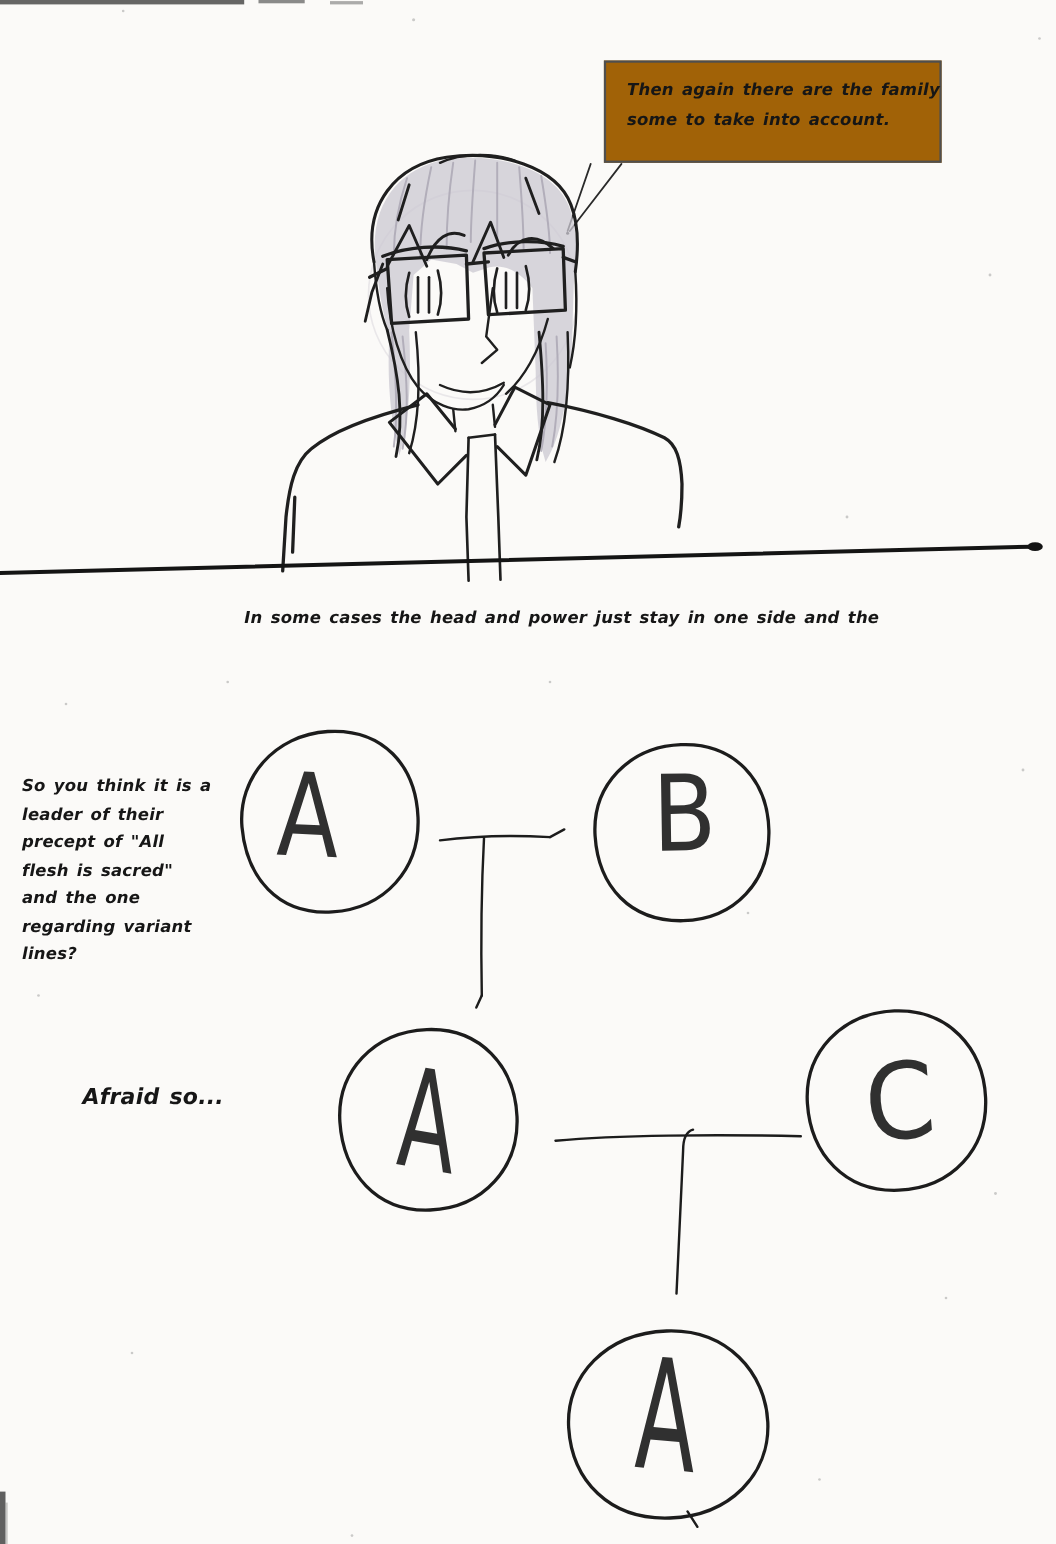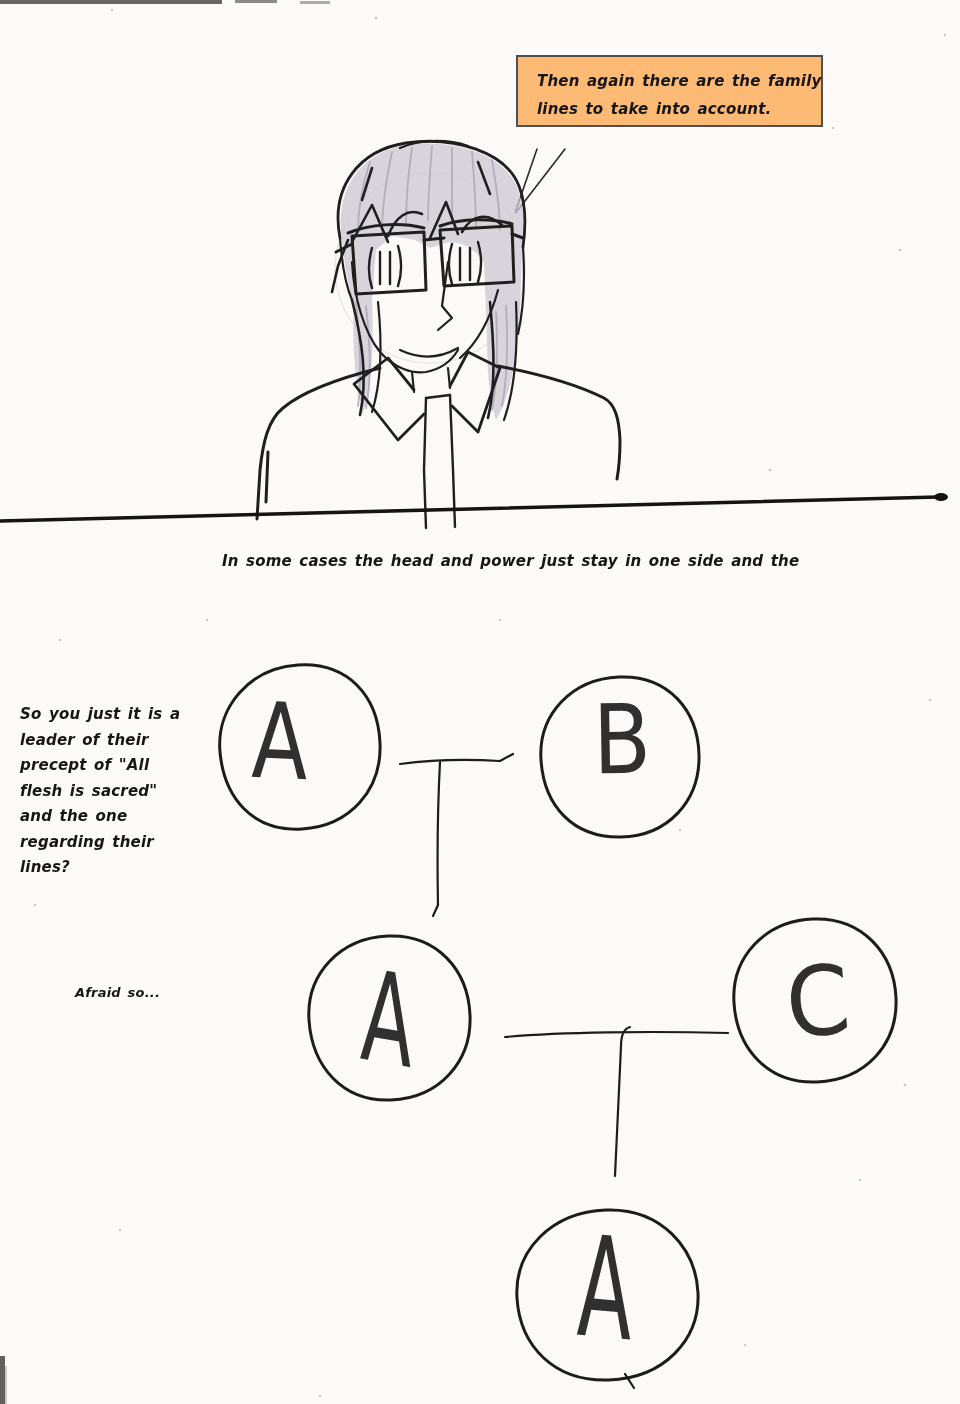--- a/index.html
+++ b/index.html
@@ -9,30 +9,30 @@
     font-family:"DejaVu Sans", sans-serif;
   }
   #sketch{position:absolute;left:0;top:0;z-index:1;}
   .comic-text{
     position:absolute;z-index:2;
     font-style:italic;font-weight:bold;color:#161616;
     letter-spacing:.2px;word-spacing:2px;white-space:nowrap;
   }
   .speech-bubble{
     position:absolute;z-index:2;
-    left:516px;top:55px;width:307px;height:72px;
-    border:2px solid #4f4f4f;background:#fdba74;
+    left:549px;top:55px;width:307px;height:93px;
+    border:2px solid #4f4f4f;background:#a16207;
     box-sizing:border-box;padding:10px 0 0 19px;
   }
   .speech-bubble .line{font-size:15px;line-height:28px;}
   .narration{left:222px;top:546px;}
   .narration .line{font-size:15px;line-height:30px;}
   .question{left:20px;top:702px;}
   .question .line{font-size:15px;line-height:25.5px;}
-  .answer{left:75px;top:985px;font-size:13px;}
+  .answer{left:75px;top:985px;font-size:20px;}
   .node-letter{
     position:absolute;z-index:2;
     display:flex;align-items:center;justify-content:center;
     color:#303030;font-weight:400;line-height:1;
   }
   .nl-a1{left:225px;top:672px;width:110px;height:140px;font-size:105px;transform:scaleX(.78) rotate(2deg);}
   .nl-b {left:567px;top:670px;width:110px;height:140px;font-size:96px; transform:scaleX(.88) rotate(-1deg);}
   .nl-a2{left:328px;top:950px;width:120px;height:140px;font-size:126px;transform:scaleX(.60) rotate(6deg);}
   .nl-c {left:763px;top:932px;width:110px;height:140px;font-size:96px; transform:scaleX(.95) rotate(-5deg);}
   .nl-a3{left:545px;top:1218px;width:120px;height:142px;font-size:140px;transform:scaleX(.57) rotate(3deg);}
@@ -194,34 +194,34 @@
       <path d="M630,1027 C623,1029 621,1036 621,1046 C619,1090 617,1135 615,1176"></path>
     </g>
 
     <path d="M517,1298 C514,1250 552,1212 606,1210 C661,1208 696,1248 698,1293 C700,1340 664,1378 609,1380 C554,1382 520,1346 517,1298 Z"></path>
     <path d="M625,1374 L634,1388" stroke-width="2.2"></path>
   </g>
 </svg>
 
 <div class="speech-bubble">
   <div class="comic-text line" style="position:static">Then again there are the family</div>
-  <div class="comic-text line" style="position:static">lines to take into account.</div>
+  <div class="comic-text line" style="position:static">some to take into account.</div>
 </div>
 
 <div class="comic-text narration">
   <div class="line">In some cases the head and power just stay in one side and the</div>
 </div>
 
 <div class="comic-text question">
-  <div class="line">So you just it is a</div>
+  <div class="line">So you think it is a</div>
   <div class="line">leader of their</div>
   <div class="line">precept of "All</div>
   <div class="line">flesh is sacred"</div>
   <div class="line">and the one</div>
-  <div class="line">regarding their</div>
+  <div class="line">regarding variant</div>
   <div class="line">lines?</div>
 </div>
 
 <div class="comic-text answer">Afraid so...</div>
 
 <div class="node-letter nl-a1">A</div>
 <div class="node-letter nl-b">B</div>
 <div class="node-letter nl-a2">A</div>
 <div class="node-letter nl-c">C</div>
 <div class="node-letter nl-a3">A</div>

